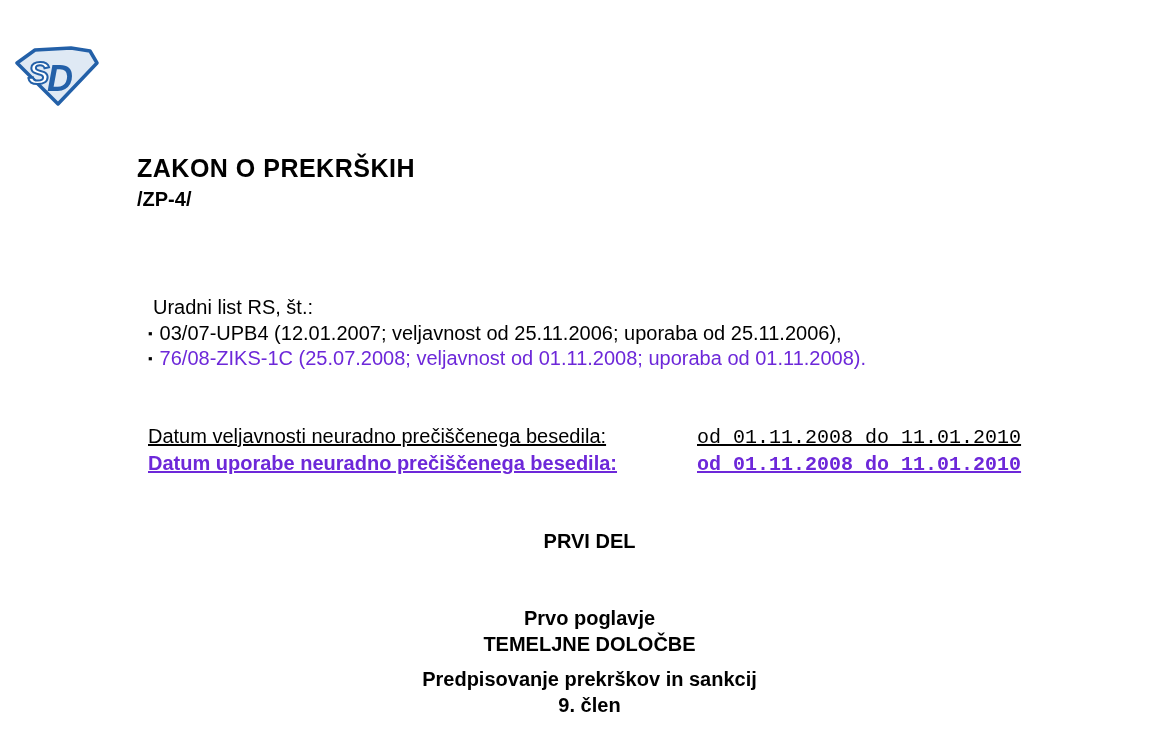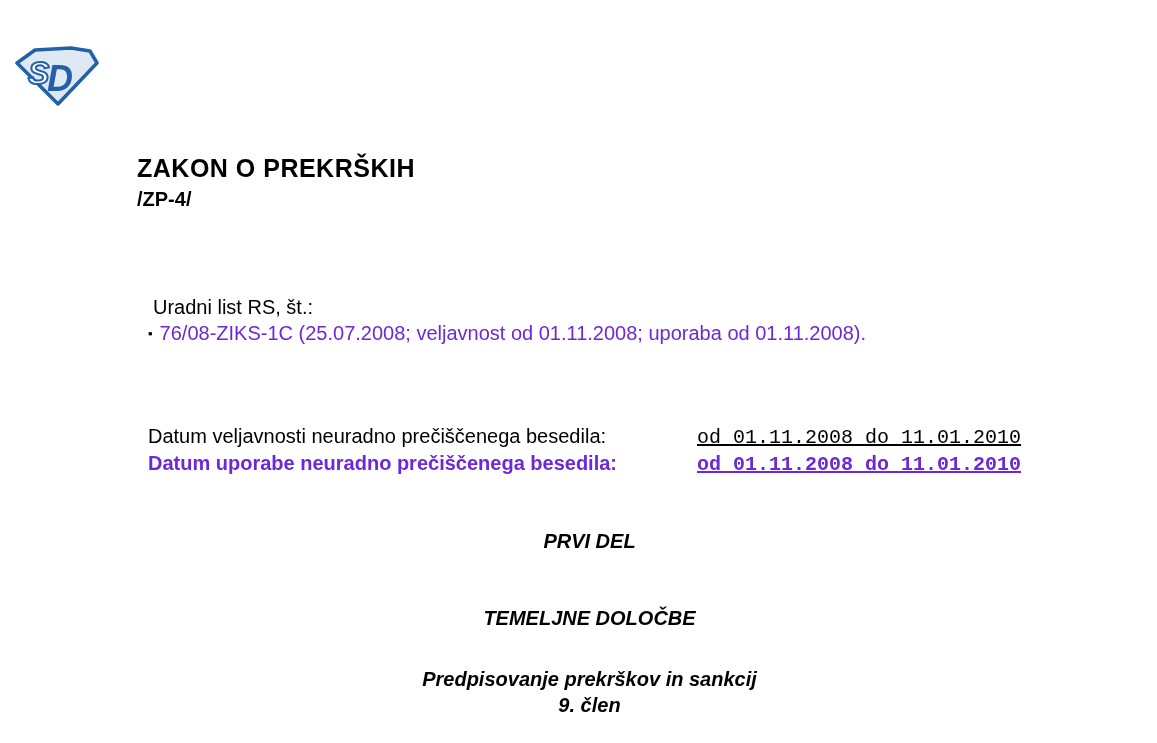--- a/index.html
+++ b/index.html
@@ -85,38 +85,39 @@
     line-height: 25.5px;
   }
   .validity p {
     margin: 0;
     padding-left: 11px;
     white-space: nowrap;
   }
   .val-label {
     display: inline-block;
     width: 549px;
+    text-decoration: underline;
   }
   .val-value {
     text-decoration: underline;
     font-family: Liberation Mono, monospace;
   }
   .bold {
     font-weight: bold;
   }
   .section {
     position: absolute;
     left: 0;
     width: 100%;
     text-align: center;
     font-weight: bold;
     font-size: 20px;
     line-height: 25.5px;
   }
-  .section p { margin: 0; font-style: italic; }
+  .section p { margin: 0; }
   .sec-1 { top: 529px; }
   .sec-2 { top: 606px; }
   .sec-3 { top: 667px; }
 </style>
 </head>
 <body>
 
 <div class="page">
 
   <div class="logo">
@@ -129,37 +130,39 @@
 
   <div class="content">
 
     <div class="title-block">
       <div class="title-main">ZAKON O PREKRŠKIH</div>
       <div class="title-sub">/ZP-4/</div>
     </div>
 
     <div class="gazette">
       <p class="gz-intro">Uradni list RS, št.:</p>
+      <p class="gz-item"><span class="bullet">▪</span><span>03/07-UPB4 (12.01.2007; veljavnost od 25.11.2006; uporaba od 25.11.2006),</span></p>
       <p class="gz-item"><span class="bullet">▪</span><span class="red">76/08-ZIKS-1C (25.07.2008; veljavnost od 01.11.2008; uporaba od 01.11.2008).</span></p>
     </div>
 
     <div class="validity">
       <p>
         <span class="val-label">Datum veljavnosti neuradno prečiščenega besedila:</span><span class="val-value">od 01.11.2008 do 11.01.2010</span>
       </p>
       <p class="red bold">
         <span class="val-label">Datum uporabe neuradno prečiščenega besedila:</span><span class="val-value">od 01.11.2008 do 11.01.2010</span>
       </p>
     </div>
 
     <div class="section sec-1">
       <p>PRVI DEL</p>
     </div>
 
     <div class="section sec-2">
+      <p>Prvo poglavje</p>
       <p>TEMELJNE DOLOČBE</p>
     </div>
 
     <div class="section sec-3">
       <p>Predpisovanje prekrškov in sankcij</p>
       <p>9. člen</p>
     </div>
 
   </div>
 </div>

